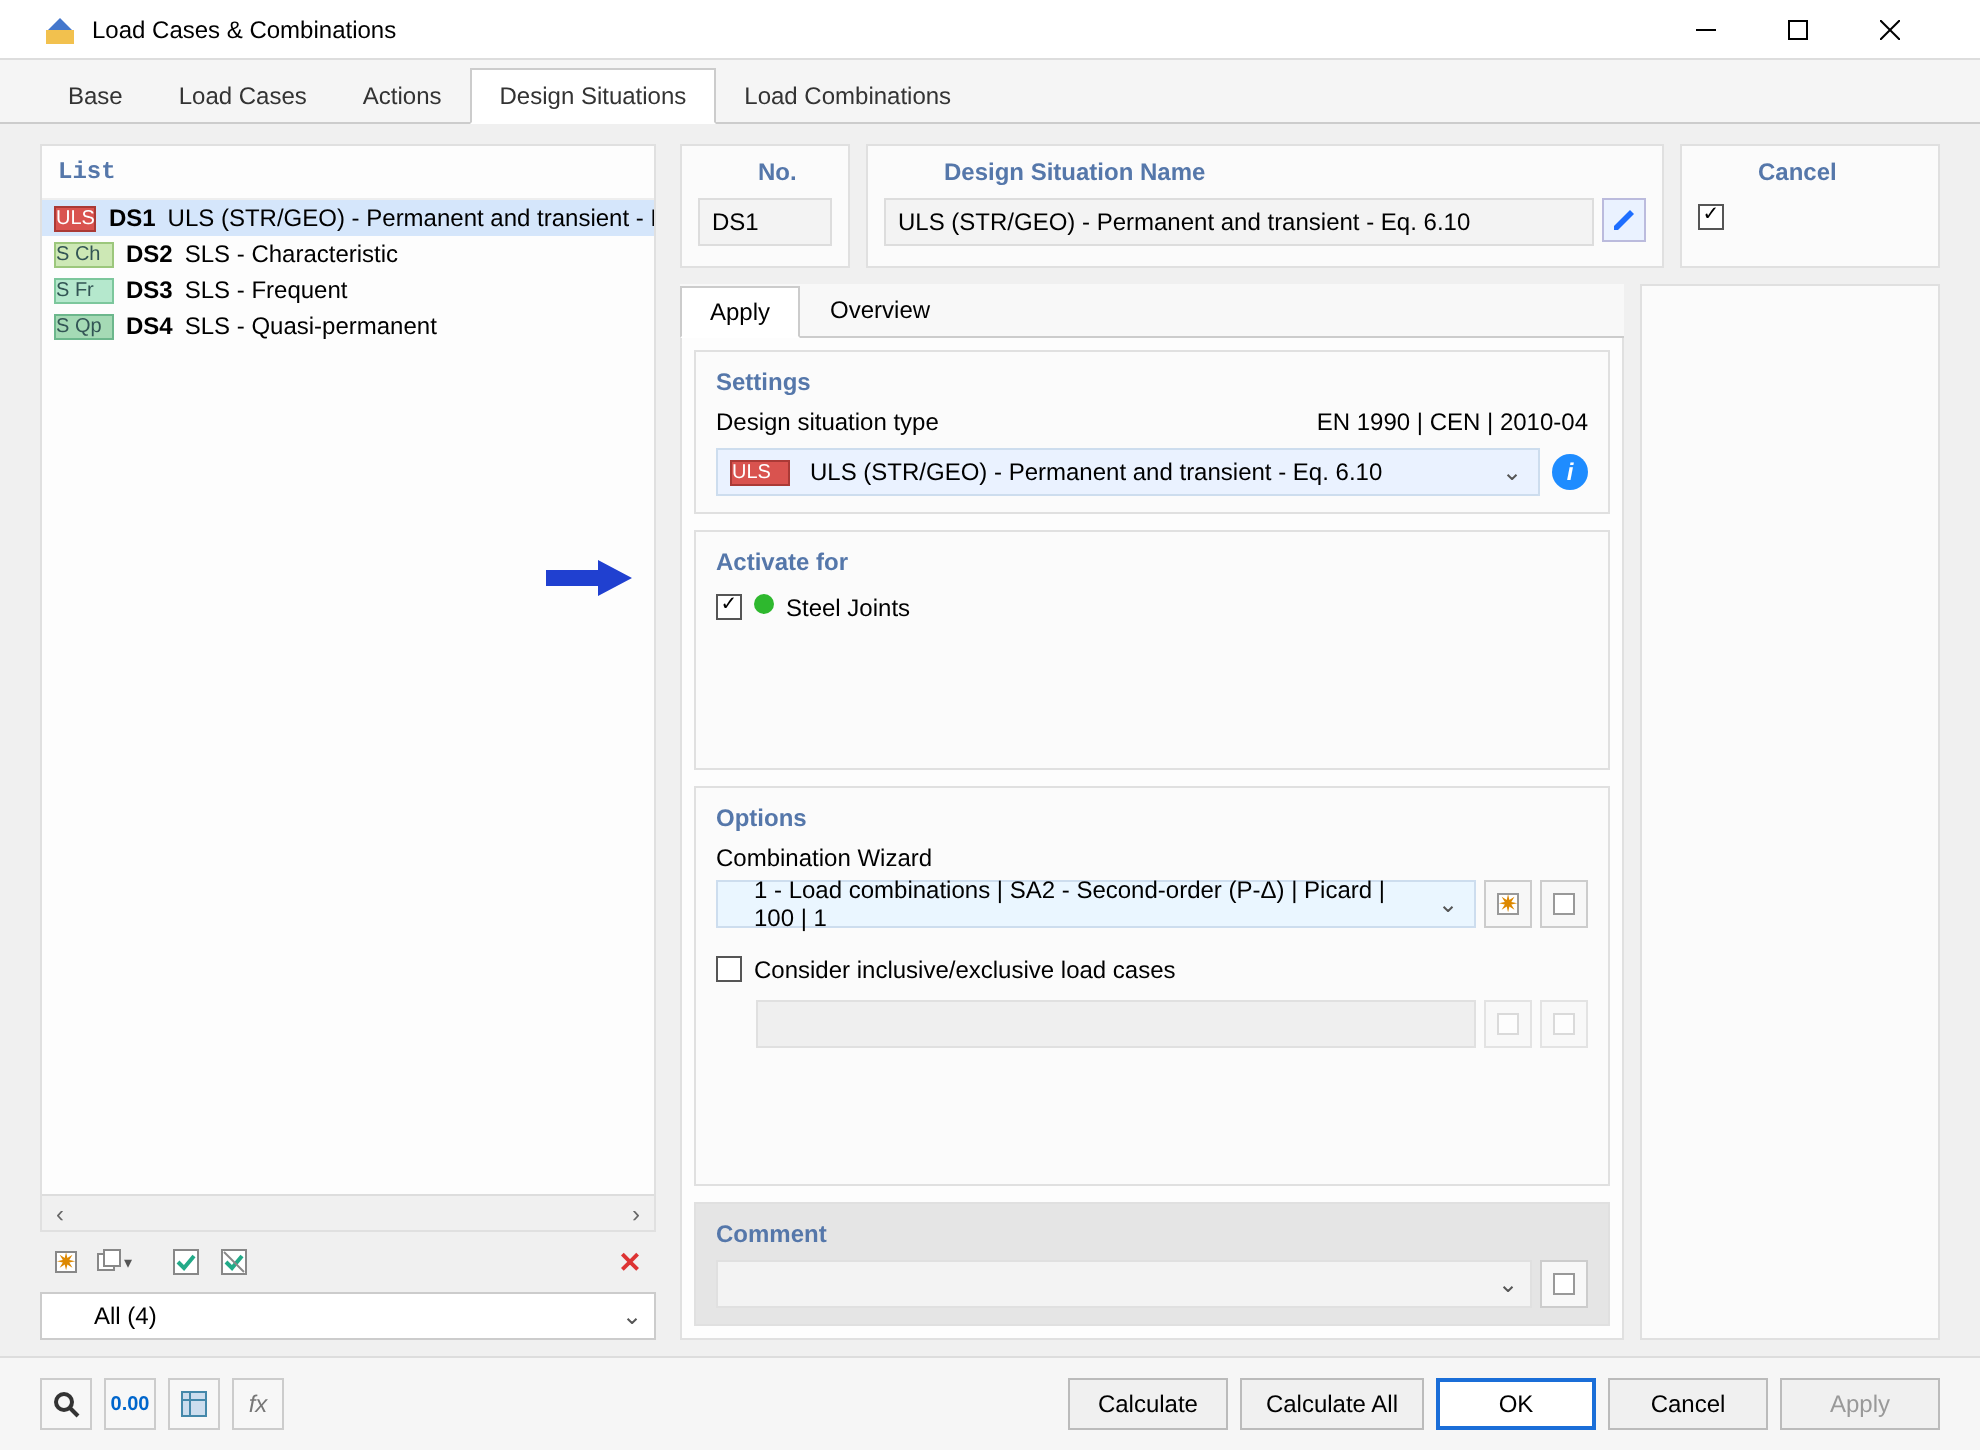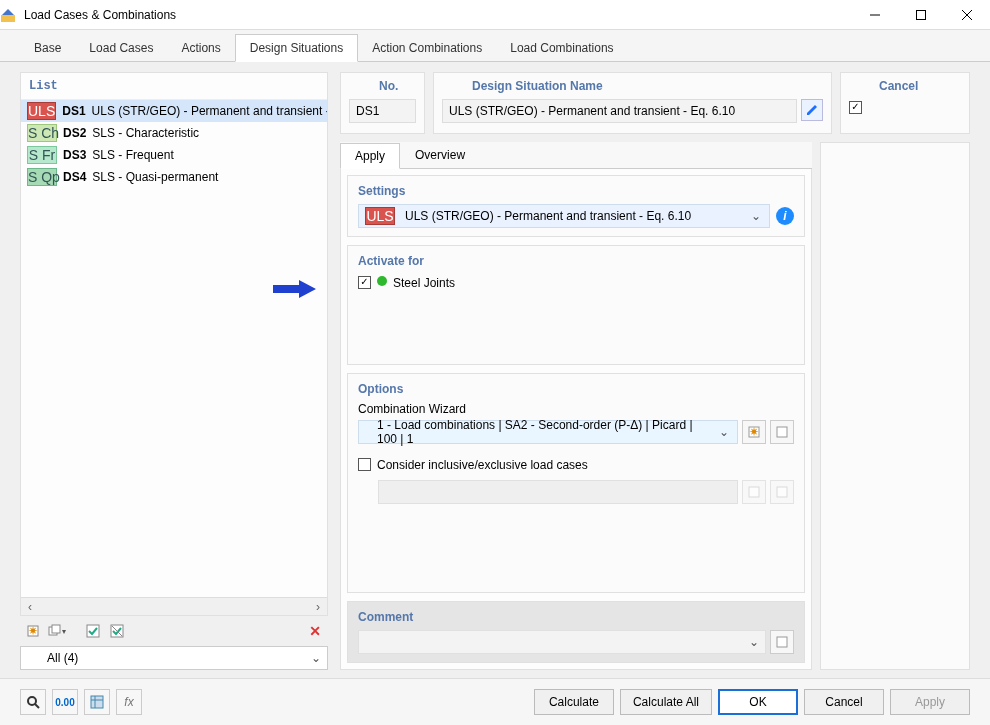--- a/index.html
+++ b/index.html
@@ -1,37 +1,37 @@
 <!DOCTYPE html>
 <html><head>
 <meta charset="utf-8">
 <style>
 * { box-sizing: border-box; font-family: "Segoe UI", Tahoma, sans-serif; font-size: 12px; }
 body { margin: 0; background: #f0f0f0; width: 990px; height: 725px; overflow: hidden; }
 
-.titlebar { height: 30px; background: #fff; border-bottom: 1px solid #ddd; display: flex; align-items: center; padding: 0 0; }
+.titlebar { height: 30px; background: #fff; border-bottom: 1px solid #ddd; display: flex; align-items: center; padding: 0 22px; }
 .titlebar .appicon { width: 16px; height: 16px; margin-right: 8px; }
 .titlebar .title { flex: 1; }
 .titlebar .ctrls { display: flex; }
 .titlebar .winbtn { width: 46px; height: 30px; display: flex; align-items: center; justify-content: center; }
 
 .tabstrip { height: 32px; background: #f5f5f5; display: flex; align-items: flex-end; padding: 0 20px; border-bottom: 1px solid #ccc; }
 .tabitem { padding: 6px 14px; color: #333; cursor: default; }
 .tabitem.active { background: #fff; border: 1px solid #ccc; border-bottom: 1px solid #fff; position: relative; top: 1px; }
 
 .content { padding: 10px 20px 6px 20px; display: flex; gap: 12px; height: 614px; }
 .leftpane { width: 308px; display: flex; flex-direction: column; }
 .rightpane { flex: 1; display: flex; flex-direction: column; gap: 8px; }
 .panel-title { color: #5577aa; font-weight: 600; padding: 6px 8px 2px 8px; font-family: Liberation Mono, monospace; }
 
 .listbox { flex: 1; border: 1px solid #e0e0e0; background: #fdfdfd; overflow: hidden; }
 .listbox .panel-title { padding: 6px 8px; border-bottom: 1px solid #eee; }
 .listrow { display: flex; align-items: center; padding: 2px 6px; white-space: nowrap; }
 .listrow.sel { background: #d5e6fb; }
-.badge { display: inline-block; width: 30px; text-align: center; font-size: 14px; color: #fff; padding: 0 0; margin-right: 6px; }
+.badge { display: inline-block; width: 30px; text-align: left; font-size: 10px; color: #fff; padding: 0 0; margin-right: 6px; }
 .badge.uls { background: #d9534f; border: 1px solid #aa3a36; }
 .badge.sch { background: #cde8b5; color: #355; border: 1px solid #9cc77c; }
 .badge.sfr { background: #b5e8cd; color: #355; border: 1px solid #7cc79c; }
 .badge.sqp { background: #a5dab5; color: #355; border: 1px solid #6cb78c; }
 .ds-id { font-weight: 600; margin-right: 6px; }
 
 .hscroll { height: 18px; background: #f0f0f0; border-top: 1px solid #ddd; display: flex; align-items: center; }
 .hscroll .arrow { width: 18px; text-align: center; color: #666; }
 .hscroll .track { flex: 1; }
 
@@ -123,21 +123,20 @@
         </svg>
       </div>
   </div>
 </div>
 
 <div class="tabstrip">
   <div class="tabitem">Base</div>
   <div class="tabitem">Load Cases</div>
   <div class="tabitem">Actions</div>
   <div class="tabitem active">Design Situations</div>
-  <div class="tabitem">Action Combinations</div>
   <div class="tabitem">Load Combinations</div>
 </div>
 
 <div class="content">
 
   <div class="leftpane">
     <div class="listbox" style="display:flex;flex-direction:column;">
       <div class="panel-title">List</div>
       <div style="flex:1; position:relative; overflow:hidden;">
         <div class="listrow sel">
@@ -242,20 +241,24 @@
     <div style="display:flex; gap:8px; flex:1;">
       <div style="flex:1; display:flex; flex-direction:column;">
         <div class="subtabs">
           <div class="subtab active">Apply</div>
           <div class="subtab">Overview</div>
         </div>
         <div style="flex:1; display:flex; flex-direction:column; gap:8px; border:1px solid #e0e0e0; border-top:none; background:#fdfdfd; padding:6px;">
 
           <div class="card">
             <h4>Settings</h4>
+            <div class="row2">
+              <span>Design situation type</span>
+              <span>EN 1990 | CEN | 2010-04</span>
+            </div>
             <div style="display:flex; align-items:center;">
               <div class="dropdown" style="flex:1;">
                 <span class="badge uls">ULS</span>
                 <span class="txt">ULS (STR/GEO) - Permanent and transient - Eq. 6.10</span>
                 <span class="chev">⌄</span>
               </div>
               <span class="info-icn">i</span>
             </div>
           </div>
 

